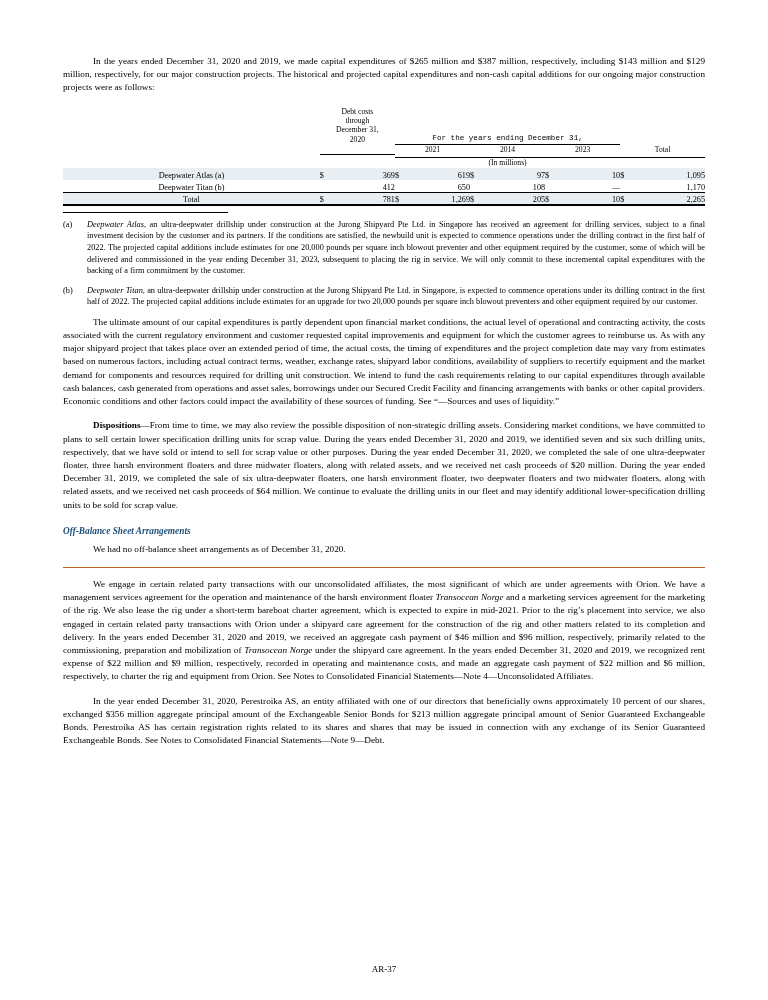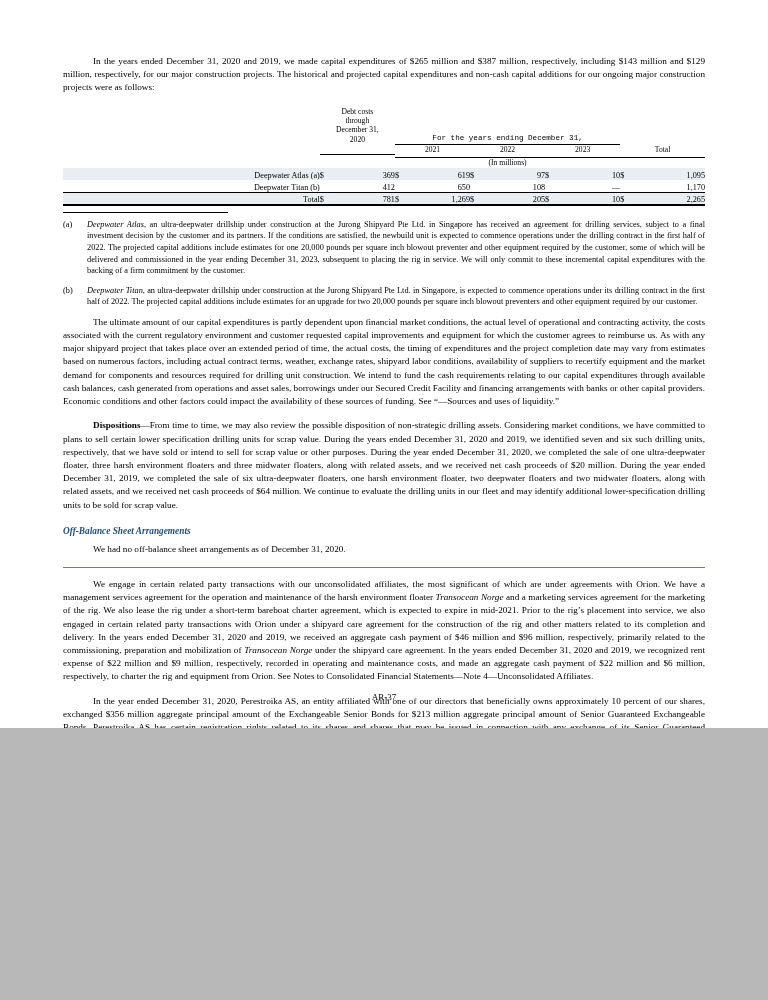--- a/index.html
+++ b/index.html
@@ -5,21 +5,21 @@
   html, body {
     margin: 0;
     padding: 0;
     background: #b8b8b8;
   }
   body {
     font-family: "Liberation Serif", serif;
   }
   .page {
     width: 768px;
-    height: 728px;
+    height: 1000px;
     background: #ffffff;
     margin: 0 auto;
     position: relative;
     box-sizing: border-box;
     padding: 55px 63px 40px 63px;
     overflow: hidden;
   }
   p {
     margin: 0 0 0 0;
     font-size: 9.2px;
@@ -61,21 +61,21 @@
   .num {
     text-align: right;
     padding-right: 2px;
   }
   .cur {
     text-align: left;
     padding-left: 2px;
     width: 9px;
   }
   .rowlabel {
-    text-align: right;
+    text-align: center;
     padding-left: 1px;
   }
   .shade {
     background: #e8eef1;
   }
   .tot-row td {
     border-top: 0.8px solid #000;
     border-bottom: 2.6px double #000;
   }
   .tot-label {
@@ -167,21 +167,21 @@
         <span>2020</span>
       </td>
       <td colspan="6" class="hdr-cell hdr-rule" style="vertical-align:bottom;">For the years ending December 31,</td>
       <td colspan="2"></td>
     </tr>
 
     <tr>
       <td></td>
       <td colspan="2" class="hdr-cell hdr-rule"></td>
       <td colspan="2" class="hdr-cell">2021</td>
-      <td colspan="2" class="hdr-cell">2022</td>
+      <td colspan="2" class="hdr-cell">2014</td>
       <td colspan="2" class="hdr-cell">2023</td>
       <td colspan="2" class="hdr-cell">Total</td>
     </tr>
 
     <tr>
       <td></td>
       <td colspan="2" class="hdr-cell" style="height:3px"></td>
       <td colspan="2" class="hdr-cell hdr-rule" style="height:3px"></td>
       <td colspan="2" class="hdr-cell hdr-rule" style="height:3px"></td>
       <td colspan="2" class="hdr-cell hdr-rule" style="height:3px"></td>

